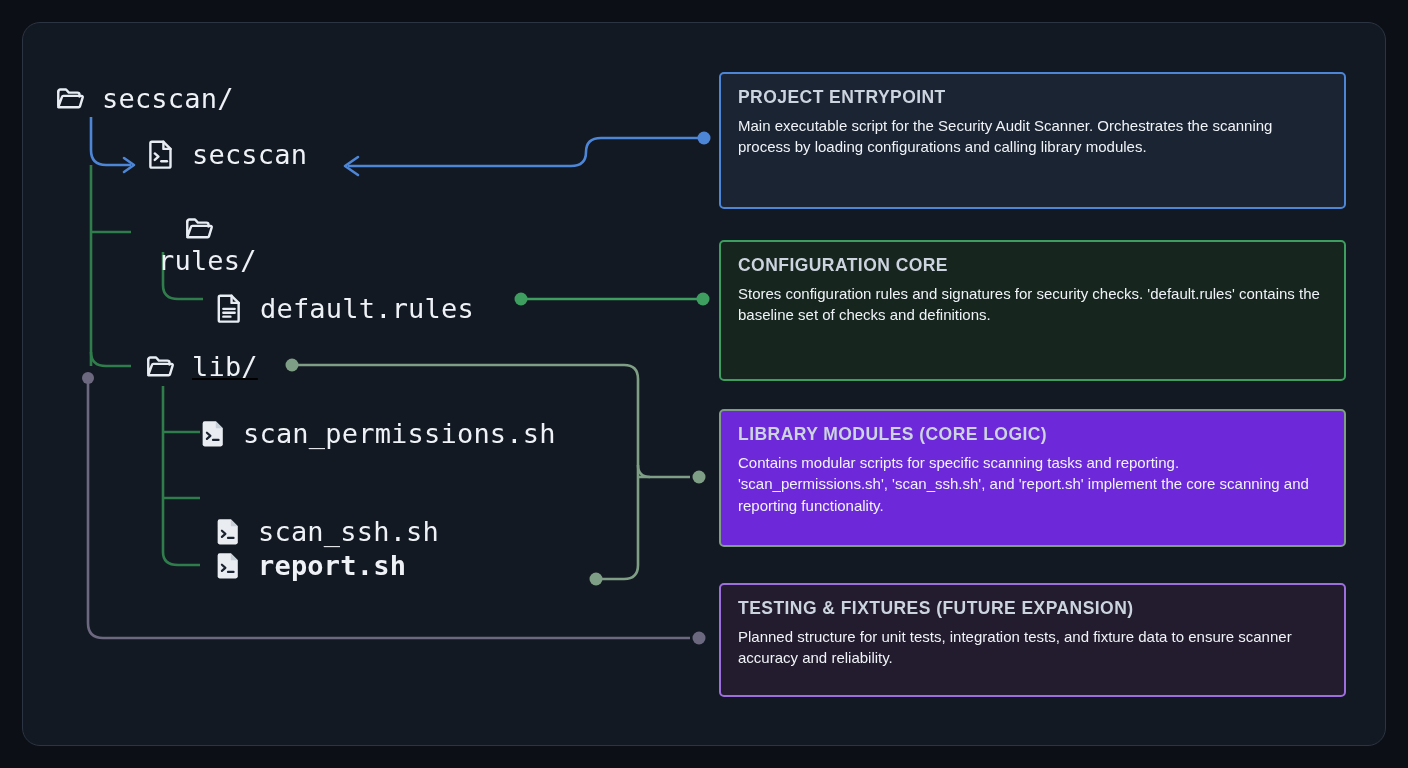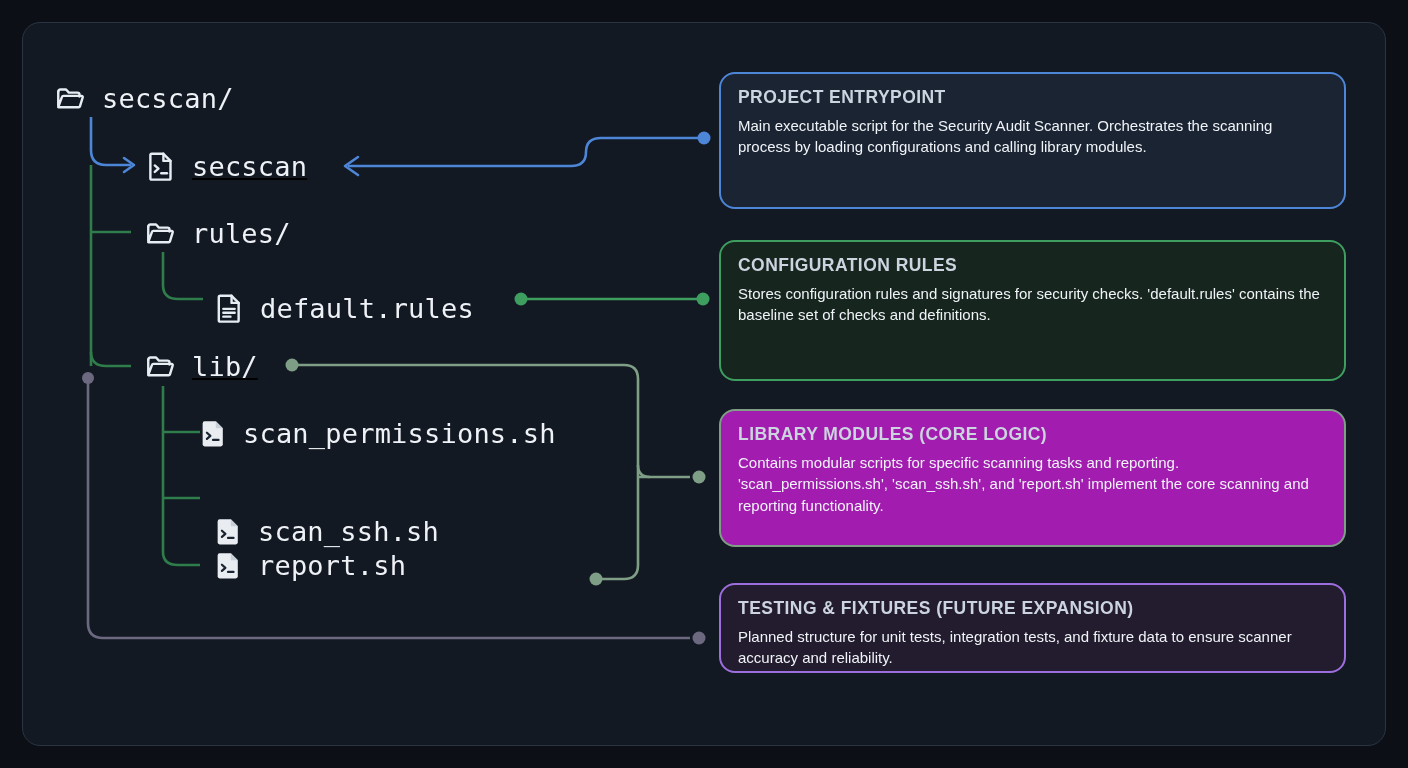--- a/index.html
+++ b/index.html
@@ -68,21 +68,21 @@
     width: 34px;
     height: 34px;
     flex: 0 0 34px;
     display: block;
   }
   .ico.sm { width: 31px; height: 31px; flex-basis: 31px; }
 
   
   .card {
     position: absolute;
-    border-radius: 16px;
+    border-radius: 5px;
     border: 2px solid #14b8a6;
     padding: 13px 17px 15px 17px;
   }
 
   .card h3 {
     font-size: 17.5px;
     font-weight: bold;
     letter-spacing: 0.45px;
     color: #ccd4df;
     margin-bottom: 7px;
@@ -91,21 +91,21 @@
 
   .card p {
     font-size: 15px;
     line-height: 1.42;
     color: #f0f3f7;
   }
 
   
   #card-entrypoint { border-color: #4d86d6; background: #1a2433; }
   #card-rules      { border-color: #3d9e60; background: #16251e; }
-  #card-library    { border-color: #7f9e86; background: #a21caf; }
+  #card-library    { border-color: #7f9e86; background: #6d28d9; }
   #card-testing    { border-color: #9d6ede; background: #221c2e; }
 </style>
 </head>
 <body>
 
 <div id="stage">
 
   <div id="panel"></div>
 
   <svg id="wires" viewBox="0 0 1408 768" width="1408" height="768">
@@ -150,31 +150,31 @@
   <div id="tree">
 
     <div class="row" style="left:54px; top:76px;">
       <svg class="ico" viewBox="0 0 24 24" fill="none" stroke="#e8edf4" stroke-width="1.7" stroke-linecap="round" stroke-linejoin="round">
         <path d="M3 7.5a1.5 1.5 0 0 1 1.5-1.5h4l2 2.2h6a1.5 1.5 0 0 1 1.5 1.5v1.3"></path>
         <path d="M3 7.5v10a1 1 0 0 0 1 1h13.4a1 1 0 0 0 .96-.72l1.9-6.2A.8.8 0 0 0 19.5 10.5H6.6a1 1 0 0 0-.96.72L3 18.5"></path>
       </svg>
       <span class="label">secscan/</span>
     </div>
 
-    <div class="row" style="left:144px; top:144px;text-decoration:underline;">
+    <div class="row" style="left:144px; top:132px;">
       <svg class="ico" viewBox="0 0 24 24" fill="none" stroke="#e8edf4" stroke-width="1.7" stroke-linecap="round" stroke-linejoin="round">
         <path d="M5.5 3.4h8.2l5 5v12.2a1 1 0 0 1-1 1H5.5a1 1 0 0 1-1-1V4.4a1 1 0 0 1 1-1z"></path>
         <path d="M13.7 3.4v5h5"></path>
         <path d="M7.6 11.6l2.6 2.3-2.6 2.3"></path>
         <path d="M12.2 17.1h4"></path>
       </svg>
       <span class="label">secscan</span>
     </div>
 
-    <div class="row" style="left:144px; top:211px;">
+    <div class="row" style="left:144px; top:211px;flex-direction:column;">
       <svg class="ico" viewBox="0 0 24 24" fill="none" stroke="#e8edf4" stroke-width="1.7" stroke-linecap="round" stroke-linejoin="round">
         <path d="M3 7.5a1.5 1.5 0 0 1 1.5-1.5h4l2 2.2h6a1.5 1.5 0 0 1 1.5 1.5v1.3"></path>
         <path d="M3 7.5v10a1 1 0 0 0 1 1h13.4a1 1 0 0 0 .96-.72l1.9-6.2A.8.8 0 0 0 19.5 10.5H6.6a1 1 0 0 0-.96.72L3 18.5"></path>
       </svg>
       <span class="label">rules/</span>
     </div>
 
     <div class="row" style="left:212px; top:278px;margin-top:8px;">
       <svg class="ico" viewBox="0 0 24 24" fill="none" stroke="#e8edf4" stroke-width="1.7" stroke-linecap="round" stroke-linejoin="round">
         <path d="M5.8 3.4h8l5 5v12.2a1 1 0 0 1-1 1H5.8a1 1 0 0 1-1-1V4.4a1 1 0 0 1 1-1z"></path>
@@ -207,44 +207,44 @@
     <div class="row" style="left:213px; top:477px;margin-top:32px;">
       <svg class="ico sm" viewBox="0 0 24 24">
         <path d="M5.2 2.6h8.6l5.4 5.4v12.4a1.6 1.6 0 0 1-1.6 1.6H5.2a1.6 1.6 0 0 1-1.6-1.6V4.2a1.6 1.6 0 0 1 1.6-1.6z" fill="#e9edf2"></path>
         <path d="M13.8 2.6v5.4h5.4z" fill="#c7cfd9"></path>
         <path d="M6.9 11.4l2.7 2.4-2.7 2.4" fill="none" stroke="#1b2430" stroke-width="1.7" stroke-linecap="round" stroke-linejoin="round"></path>
         <path d="M11.6 17.0h4.3" fill="none" stroke="#1b2430" stroke-width="1.7" stroke-linecap="round"></path>
       </svg>
       <span class="label">scan_ssh.sh</span>
     </div>
 
-    <div class="row" style="left:213px; top:543px;">
+    <div class="row" style="left:213px; top:543px;font-weight:bold;">
       <svg class="ico sm" viewBox="0 0 24 24">
         <path d="M5.2 2.6h8.6l5.4 5.4v12.4a1.6 1.6 0 0 1-1.6 1.6H5.2a1.6 1.6 0 0 1-1.6-1.6V4.2a1.6 1.6 0 0 1 1.6-1.6z" fill="#e9edf2"></path>
         <path d="M13.8 2.6v5.4h5.4z" fill="#c7cfd9"></path>
         <path d="M6.9 11.4l2.7 2.4-2.7 2.4" fill="none" stroke="#1b2430" stroke-width="1.7" stroke-linecap="round" stroke-linejoin="round"></path>
         <path d="M11.6 17.0h4.3" fill="none" stroke="#1b2430" stroke-width="1.7" stroke-linecap="round"></path>
       </svg>
       <span class="label">report.sh</span>
     </div>
   </div>
 
   <div class="card" id="card-entrypoint" style="left:719px; top:72px; width:627px; height:137px;">
     <h3>PROJECT ENTRYPOINT</h3>
     <p>Main executable script for the Security Audit Scanner. Orchestrates the scanning process by loading configurations and calling library modules.</p>
   </div>
 
   <div class="card" id="card-rules" style="left:719px; top:240px; width:627px; height:141px;">
-    <h3>CONFIGURATION RULES</h3>
+    <h3>CONFIGURATION CORE</h3>
     <p>Stores configuration rules and signatures for security checks. 'default.rules' contains the baseline set of checks and definitions.</p>
   </div>
 
   <div class="card" id="card-library" style="left:719px; top:409px; width:627px; height:138px;">
     <h3>LIBRARY MODULES (CORE LOGIC)</h3>
     <p>Contains modular scripts for specific scanning tasks and reporting. 'scan_permissions.sh', 'scan_ssh.sh', and 'report.sh' implement the core scanning and reporting functionality.</p>
   </div>
 
-  <div class="card" id="card-testing" style="left:719px; top:583px; width:627px; height:90px;">
+  <div class="card" id="card-testing" style="left:719px; top:583px; width:627px; height:114px;">
     <h3>TESTING &amp; FIXTURES (FUTURE EXPANSION)</h3>
     <p>Planned structure for unit tests, integration tests, and fixture data to ensure scanner accuracy and reliability.</p>
   </div>
 
 </div>
 
 </body></html>

